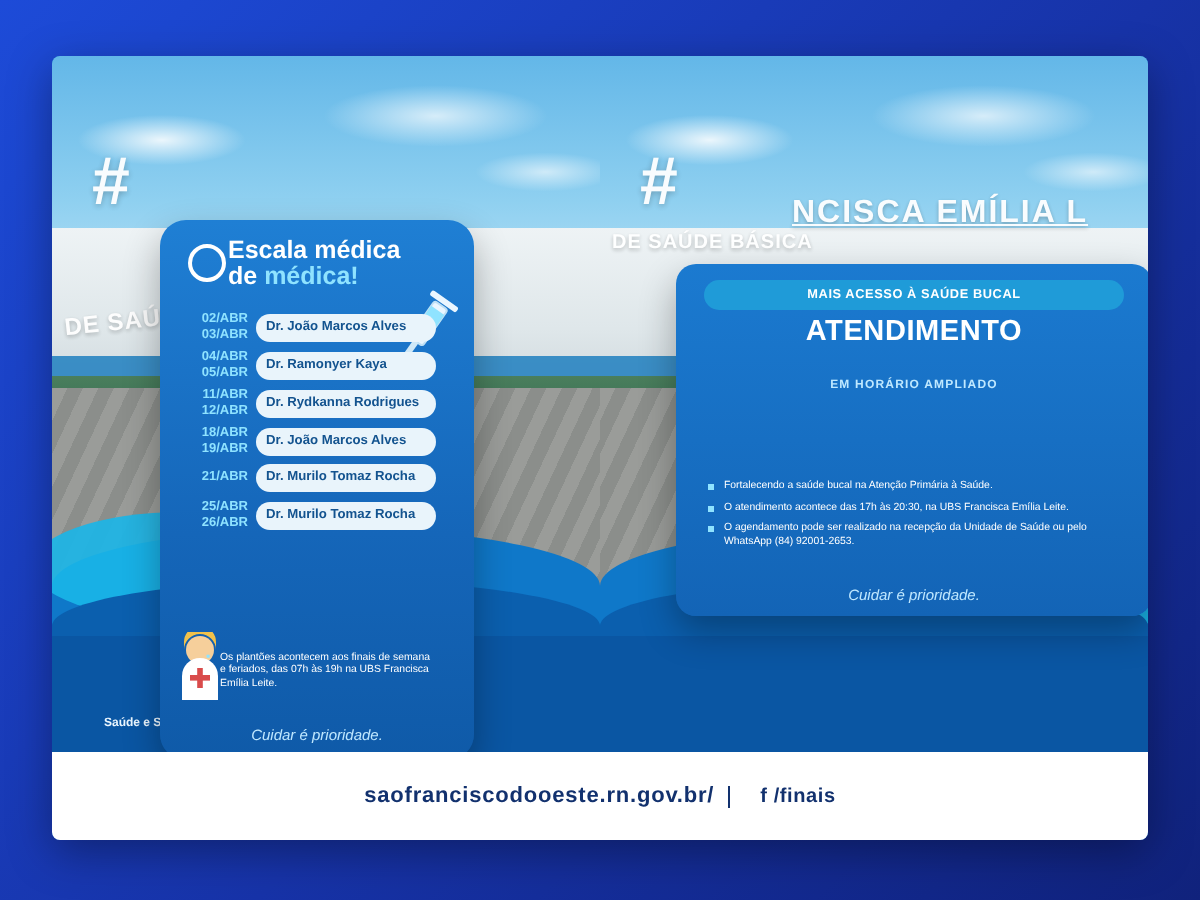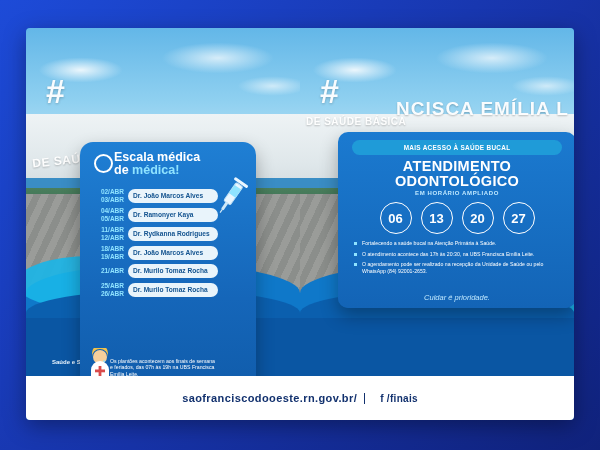--- a/index.html
+++ b/index.html
@@ -60,21 +60,21 @@
   }
 
   
   .wm{
     position:absolute;color:#ffffff;font-weight:700;letter-spacing:.5px;
     text-shadow:0 1px 2px rgba(0,0,0,.25);white-space:nowrap;
     font-size:13px;opacity:.95;
   }
   .wm.l1{left:6px;top:122px;transform:rotate(-6deg);font-size:12px;}
   .wm.r1{left:6px;top:88px;font-size:10px;}
-  .wm.r2{left:96px;top:70px;font-size:19px;letter-spacing:1px;}
+  .wm.r2{left:96px;top:70px;font-size:16px;letter-spacing:1px;text-decoration:underline;}
 
   .hash{
     position:absolute;left:20px;top:44px;color:#fff;font-size:34px;font-weight:700;
     opacity:.95;text-shadow:0 1px 3px rgba(0,0,0,.25);
   }
 
   
   .wave{
     position:absolute;left:0;right:0;bottom:0;height:112px;
     background:#0f78c9;
@@ -104,21 +104,21 @@
   .bottombar .site{
     font-size:11px;font-weight:700;color:#12316e;letter-spacing:.4px;
   }
   .bottombar .social{
     font-size:10px;font-weight:700;color:#12316e;margin-left:8px;letter-spacing:.3px;
   }
   .sep{display:inline-block;width:1px;height:11px;background:#12316e;margin:0 7px;vertical-align:-2px;}
 
   
   .card{
-    position:absolute;left:54px;top:114px;width:176px;height:270px;
+    position:absolute;left:54px;top:82px;width:157px;height:270px;
     background:linear-gradient(180deg,#1f7fd4 0%,#1566b9 58%,#0f5aa8 100%);
     border-radius:13px;box-shadow:0 8px 18px rgba(0,0,0,.3);
     overflow:hidden;
   }
   .card .logo-circle{
     position:absolute;left:14px;top:12px;width:15px;height:15px;border-radius:50%;
     border:2px solid #fff;
   }
   .card h1{
     margin:0;position:absolute;left:34px;top:9px;color:#fff;font-size:12.5px;
@@ -323,29 +323,22 @@
         <span class="big">DO OESTE</span>
       </div>
     </div>
 
     <div class="rcard">
       <div class="rtop">
         <span>MAIS ACESSO À SAÚDE BUCAL</span>
       </div>
       <h2>
         <span>ATENDIMENTO</span><br>
-        <span>ODONTOLÓGICO</span>
       </h2>
       <div class="rsub">EM HORÁRIO AMPLIADO</div>
-      <div class="days">
-        <div class="day">06</div>
-        <div class="day">13</div>
-        <div class="day">20</div>
-        <div class="day">27</div>
-      </div>
       <div class="rbullets">
         <p>Fortalecendo a saúde bucal na Atenção Primária à Saúde.</p>
         <p>O atendimento acontece das 17h às 20:30, na UBS Francisca Emília Leite.</p>
         <p>O agendamento pode ser realizado na recepção da Unidade de Saúde ou pelo WhatsApp (84) 92001-2653.</p>
       </div>
       <div class="slogan">Cuidar é prioridade.</div>
     </div>
 
     <div class="bottombar">
       <span class="site">saofranciscodooeste.rn.gov.br/</span>

